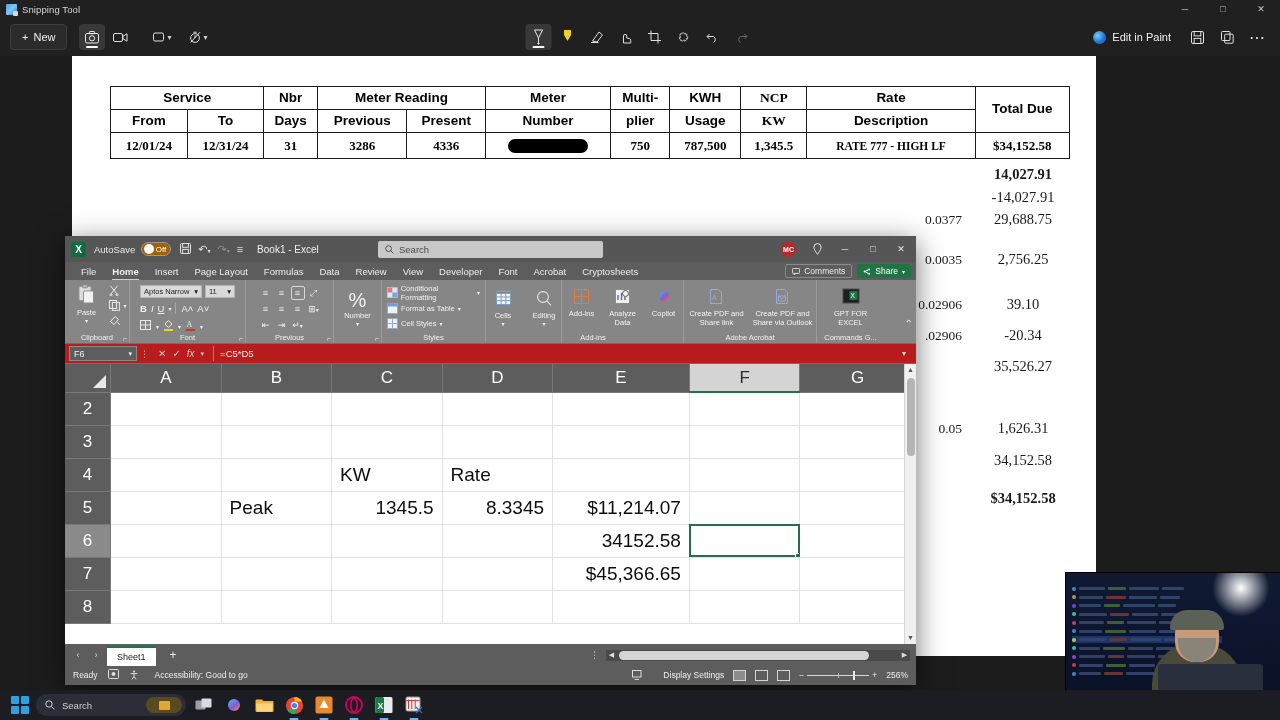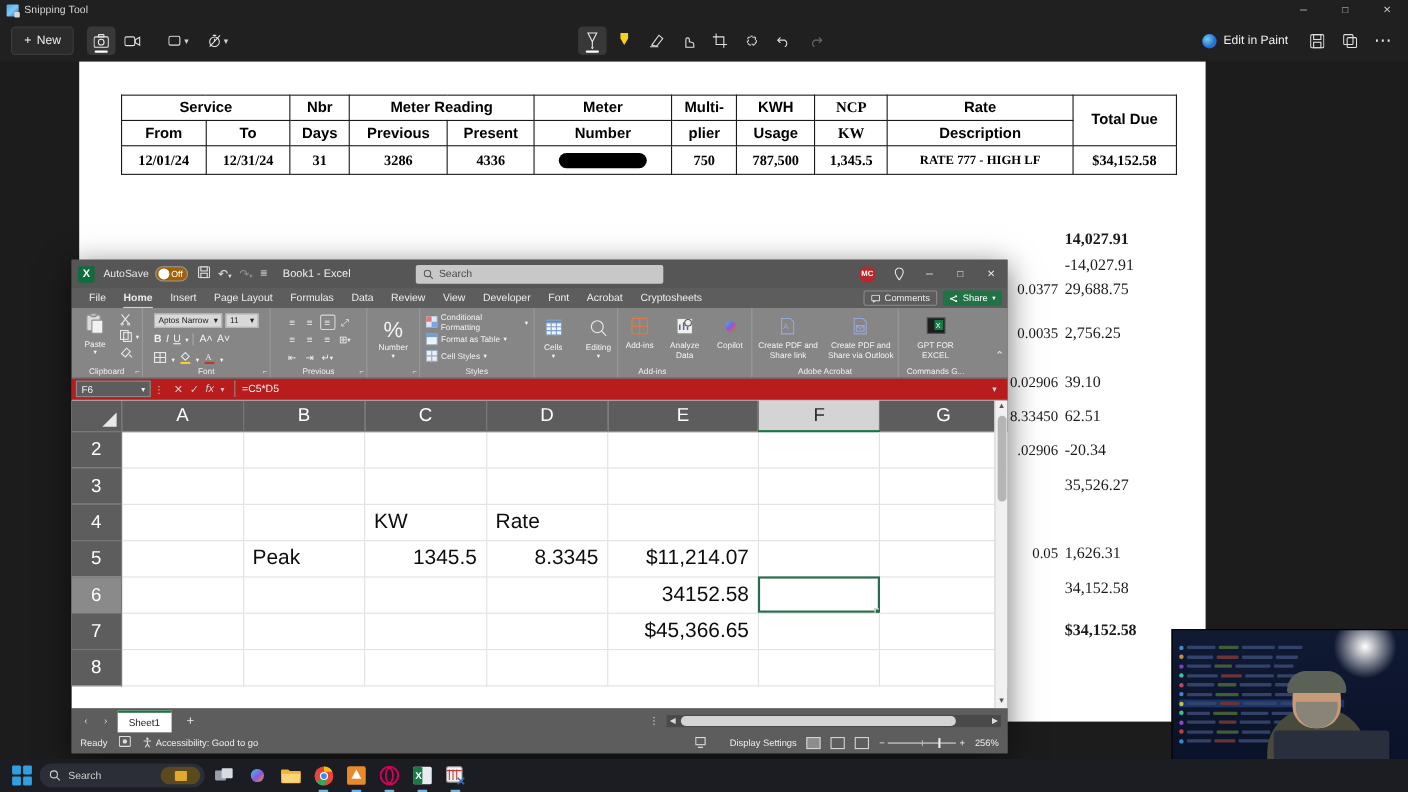--- a/index.html
+++ b/index.html
@@ -96,21 +96,21 @@
   .bill-table td.small { font-size:11.5px; }
   .redact { display:block; width:80px; height:14px; background:#000; border-radius:7px; margin:0 auto; }
 
   
   .doc-nums {
     position:absolute; right:18px; top:110px; width:200px;
     font-family:"Liberation Serif", serif; color:#1a1a1a;
   }
   .doc-nums .row { display:flex; justify-content:flex-end; align-items:baseline; }
   .doc-nums .rate { width:86px; text-align:right; font-size:13.5px; padding-right:6px; }
-  .doc-nums .amt  { width:110px; text-align:left; font-size:14.5px;margin-top:44px; }
+  .doc-nums .amt  { width:110px; text-align:center; font-size:14.5px; }
   .doc-nums .b { font-weight:bold; }
 
   
   .excel {
     position:absolute; left:65px; top:180px; width:851px; height:449px;
     background:#5d5d5d; box-shadow: 0 6px 26px rgba(0,0,0,.55);
     font-family:"Liberation Sans", sans-serif;
     overflow:hidden;
   }
   .xl-title {
@@ -540,24 +540,20 @@
         </div>
         <div class="row" style="height:45px">
           <span class="rate">0.0035</span>
           <span class="amt">2,756.25</span>
         </div>
         <div class="row" style="height:31px">
           <span class="rate">0.02906</span>
           <span class="amt">39.10</span>
         </div>
         <div class="row" style="height:31px">
-          <span class="rate">8.33450</span>
-          <span class="amt">62.51</span>
-        </div>
-        <div class="row" style="height:31px">
           <span class="rate">.02906</span>
           <span class="amt">-20.34</span>
         </div>
         <div class="row" style="height:62px">
           <span class="rate"></span>
           <span class="amt">35,526.27</span>
         </div>
         <div class="row" style="height:32px">
           <span class="rate">0.05</span>
           <span class="amt">1,626.31</span>
@@ -1055,21 +1051,21 @@
       </div>
 
       <div class="xl-status">
         <span>Ready</span>
         <span>
           <svg width="11" height="10" viewBox="0 0 11 10">
                 <rect x="0.5" y="0.5" width="10" height="9" rx="1" fill="none" stroke="#ddd"></rect>
                 <circle cx="5.5" cy="5" r="2" fill="#ddd"></circle>
               </svg>
         </span>
-        <span style="display:flex;align-items:center;gap:3px">
+        <span style="display:flex;align-items:center;gap:16px">
           <svg width="10" height="10" viewBox="0 0 10 10">
                 <circle cx="5" cy="1.6" r="1.1" fill="#ddd"></circle>
                 <path d="M1.6 3.6 L8.4 3.6 M5 3.6 L5 6.4 M5 6.4 L3 9.4 M5 6.4 L7 9.4" stroke="#ddd" fill="none"></path>
               </svg>
           <span>Accessibility: Good to go</span>
         </span>
         <div class="status-right">
           <span style="display:flex;align-items:center;gap:20px">
             <svg width="11" height="10" viewBox="0 0 11 10">
                   <rect x="0.5" y="0.5" width="8.5" height="6.5" fill="none" stroke="#ddd"></rect>

